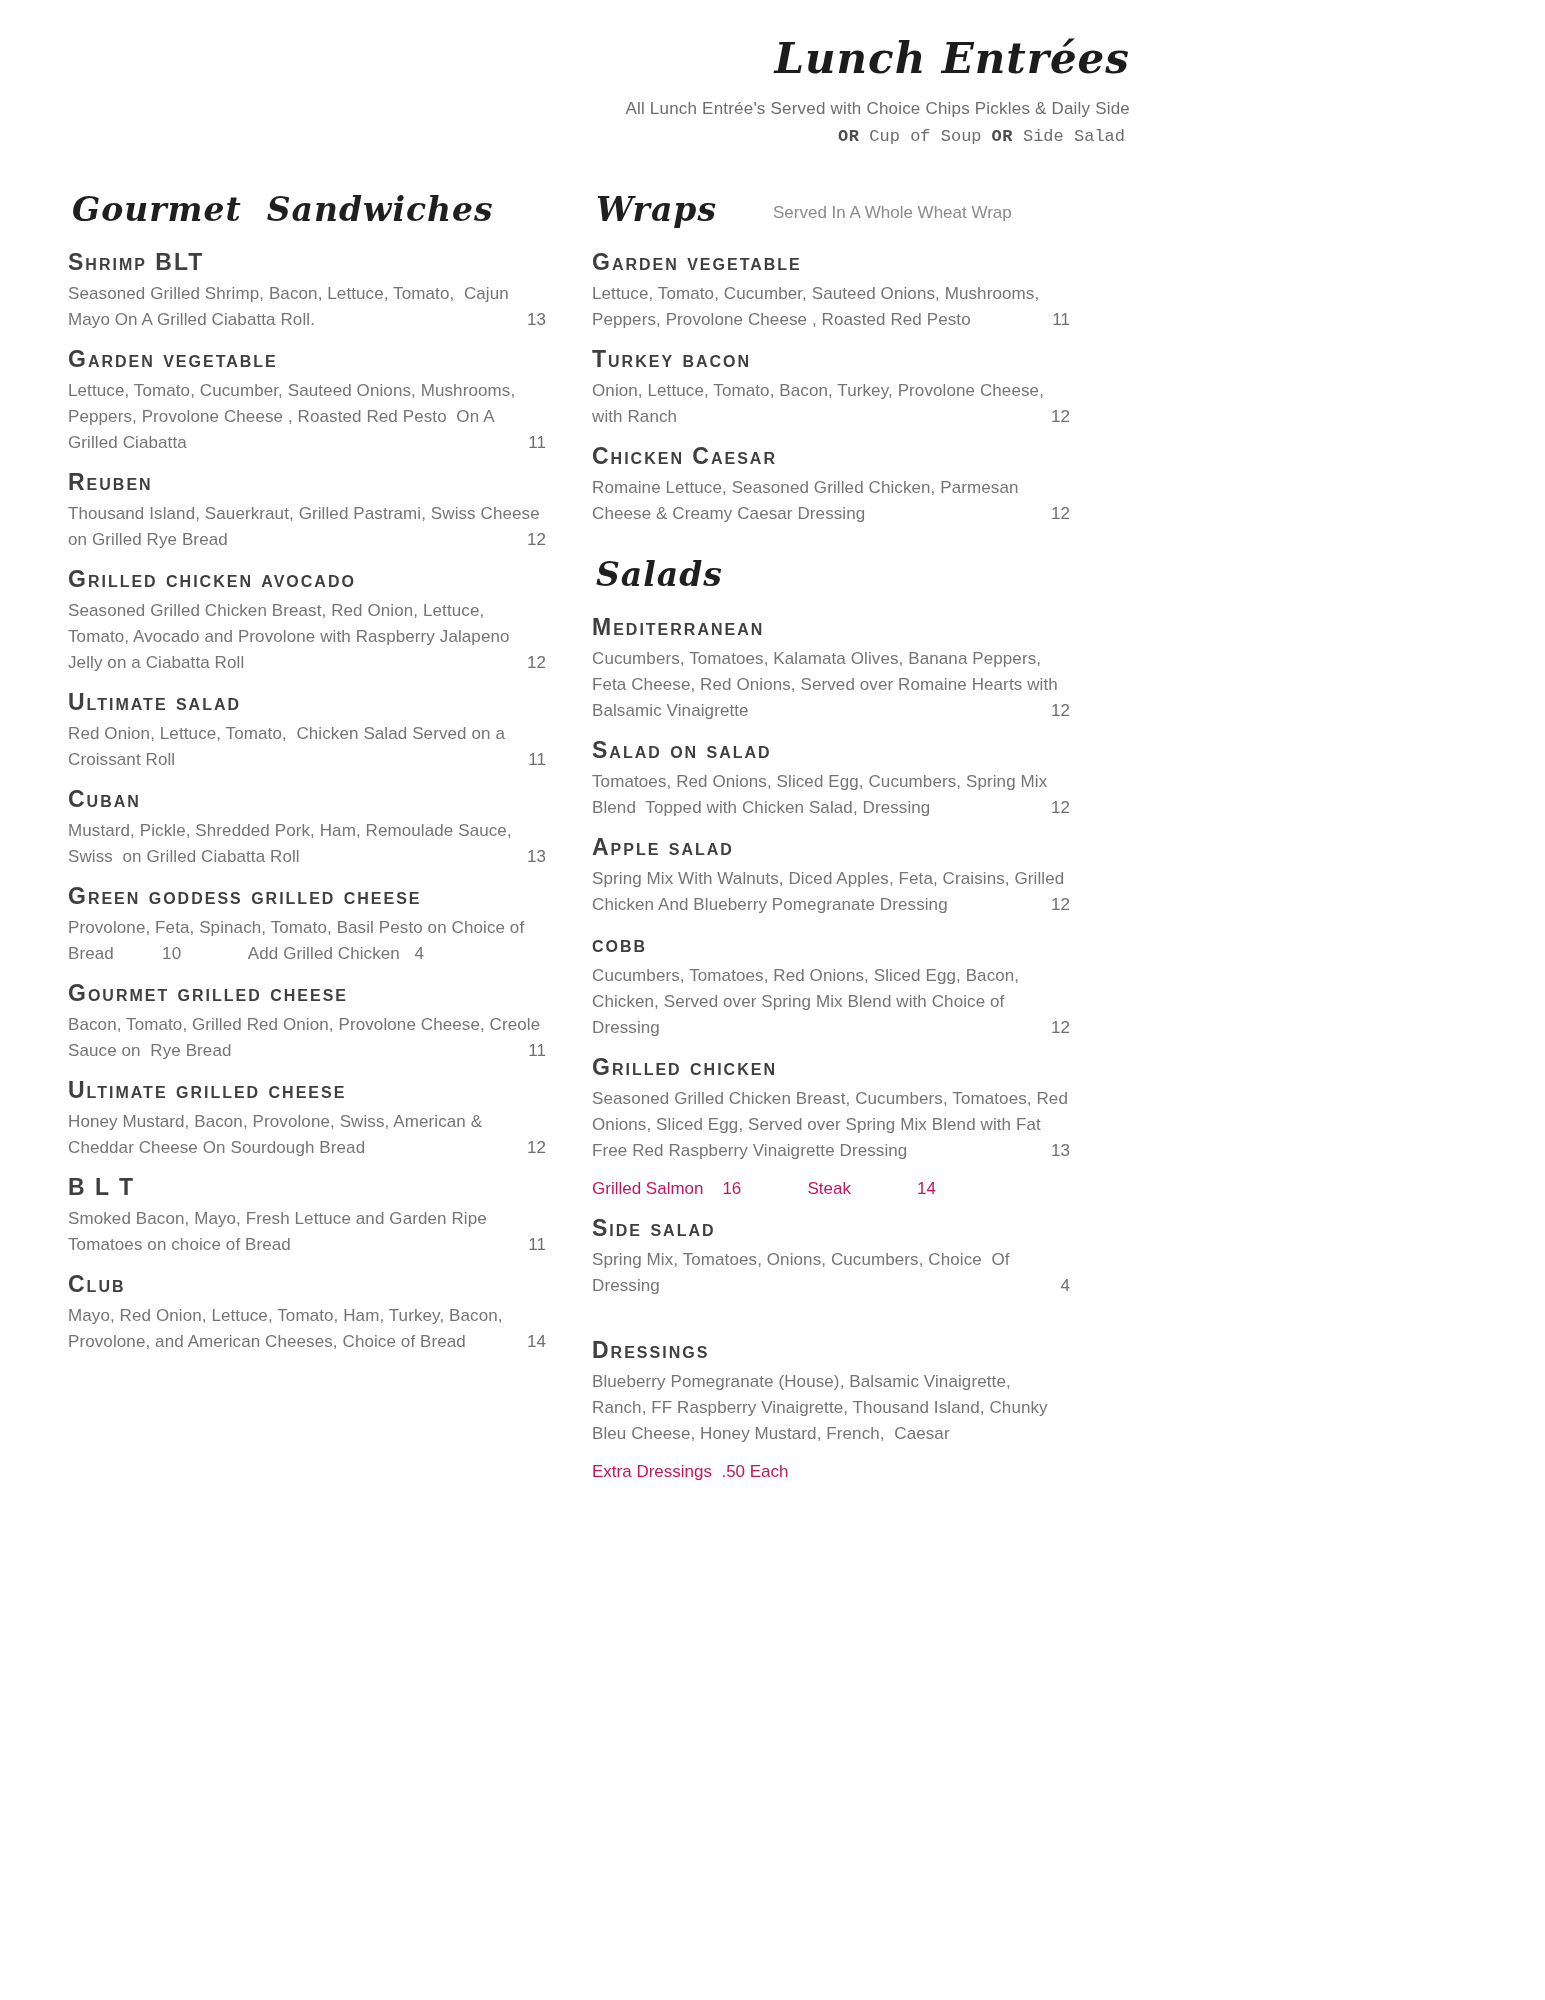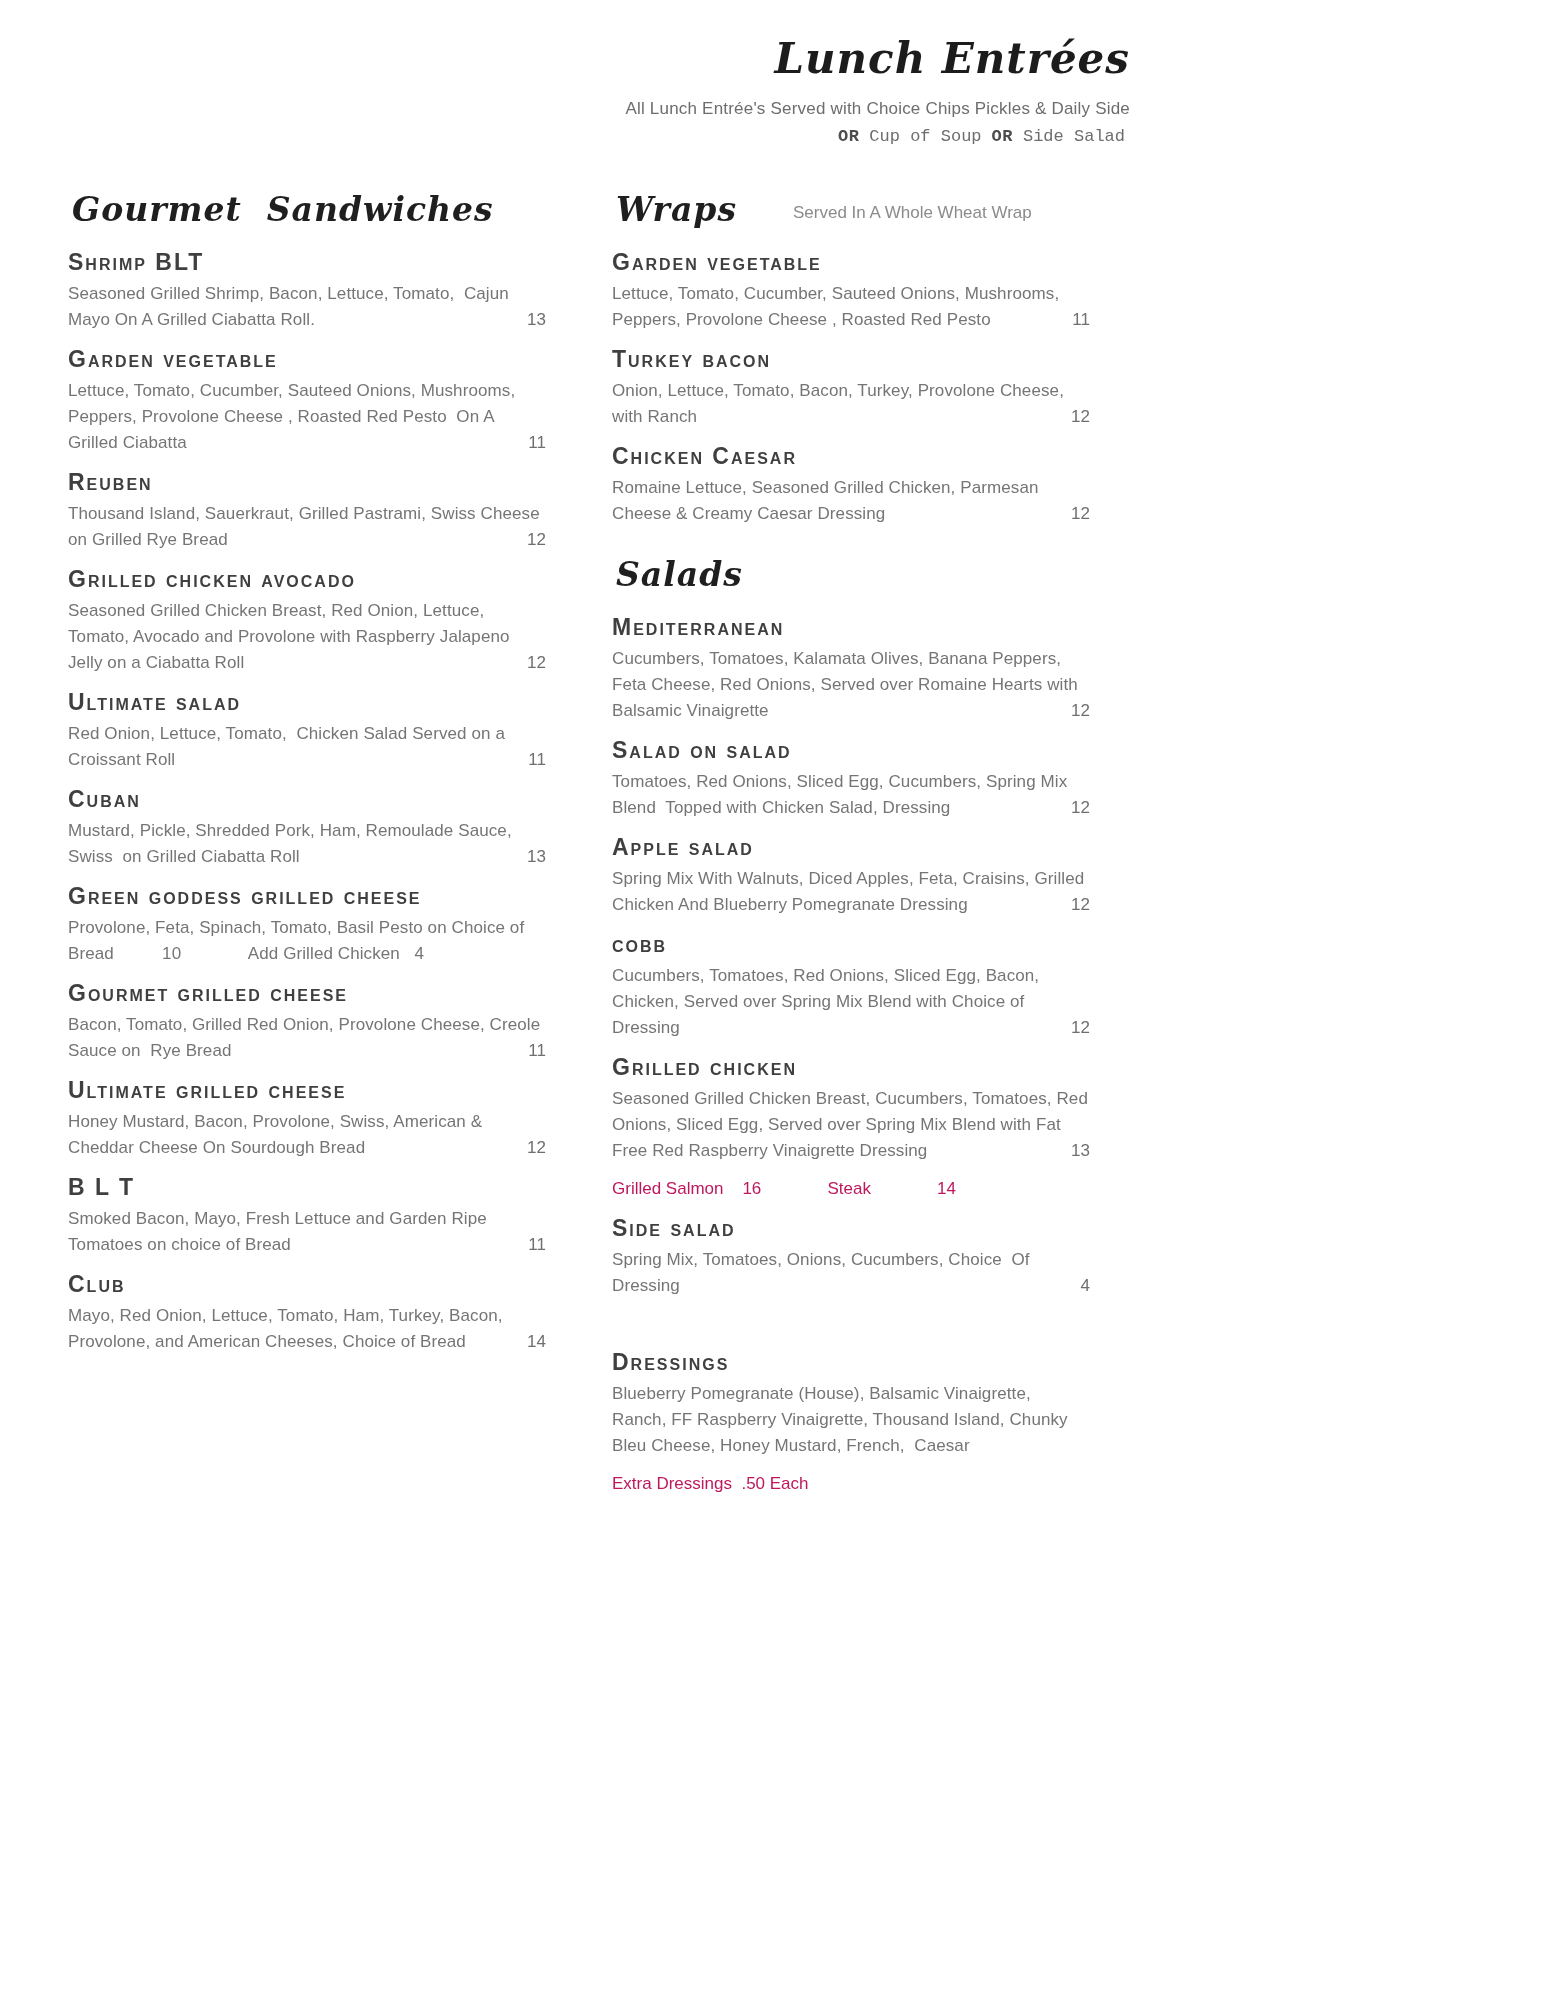--- a/index.html
+++ b/index.html
@@ -40,21 +40,21 @@
   .subtitle2 {
     margin-top: 7px;
     font-size: 17px;
     color: #6d6d6d;
   }
   .subtitle2 span { margin: 0 5px; font-family: Liberation Mono, monospace; }
   .subtitle2 .or { font-weight: bold; color: #4d4d4d; letter-spacing: 0.5px; }
   
   .columns {
     display: flex;
-    gap: 66px;
+    gap: 46px;
     margin-top: 42px;
   }
   .col { width: 478px; }
   
   .section-head {
     display: flex;
     align-items: center;
     gap: 56px;
     margin: 2px 0 20px 4px;
   }
@@ -68,21 +68,21 @@
     letter-spacing: 1px;
     white-space: pre;
   }
   .section-note {
     font-size: 17px;
     color: #8b8b8b;
     padding-top: 6px;
   }
   
   .item { margin-bottom: 13px; }
-  .item.gap-before { margin-top: 50px; }
+  .item.gap-before { margin-top: 38px; }
   .item-name {
     font-variant: small-caps;
     font-weight: bold;
     font-size: 23px;
     letter-spacing: 2px;
     color: #3f3f3f;
     margin-bottom: 5px;
     white-space: pre;
   }
   .item-desc {

